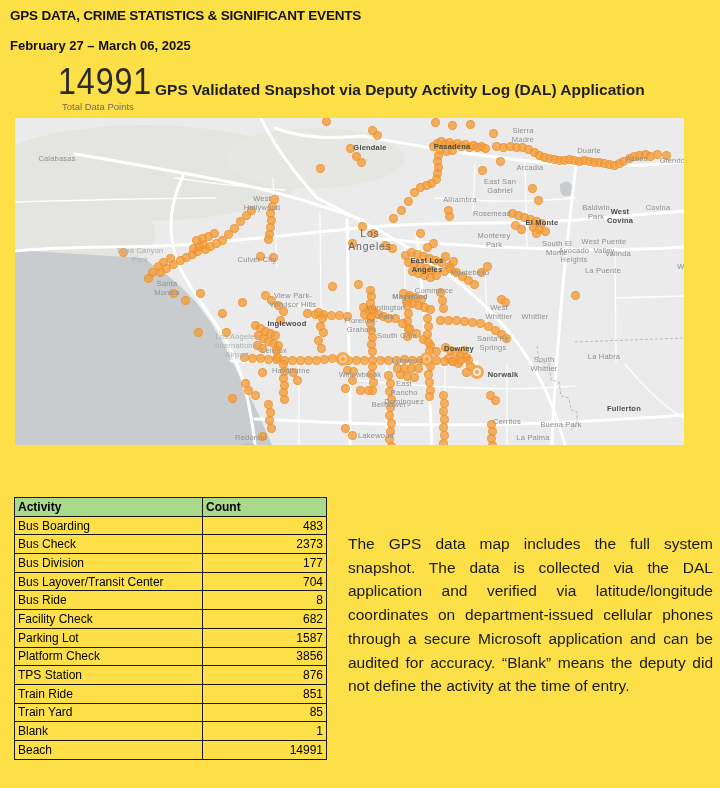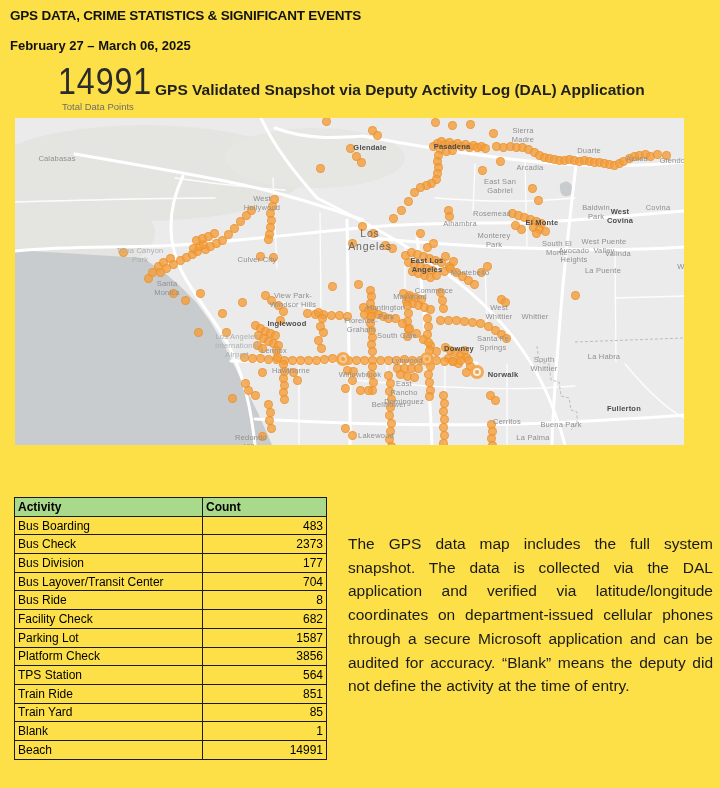--- a/index.html
+++ b/index.html
@@ -113,21 +113,21 @@
         <div class="maplabel bold" style="left: 355px; top: 29px;">Glendale</div>
         <div class="maplabel bold" style="left: 437px; top: 28px;">Pasadena</div>
         <div class="maplabel" style="left: 508px; top: 17px;">Sierra
 Madre</div>
         <div class="maplabel" style="left: 515px; top: 49px;">Arcadia</div>
         <div class="maplabel" style="left: 485px; top: 68px;">East San
 Gabriel</div>
         <div class="maplabel" style="left: 574px; top: 32px;">Duarte</div>
         <div class="maplabel" style="left: 622px; top: 40px;">Azusa</div>
         <div class="maplabel" style="left: 661px; top: 42px;">Glendora</div>
-        <div class="maplabel" style="left: 445px; top: 81px; margin-top: 24px;">Alhambra</div>
+        <div class="maplabel" style="left: 445px; top: 81px;">Alhambra</div>
         <div class="maplabel" style="left: 477px; top: 95px;">Rosemead</div>
         <div class="maplabel bold" style="left: 527px; top: 104px;">El Monte</div>
         <div class="maplabel" style="left: 479px; top: 122px;">Monterey
 Park</div>
         <div class="maplabel" style="left: 542px; top: 130px;">South El
 Monte</div>
         <div class="maplabel" style="left: 581px; top: 94px;">Baldwin
 Park</div>
         <div class="maplabel bold" style="left: 605px; top: 98px;">West
 Covina</div>
@@ -138,21 +138,21 @@
 Heights</div>
         <div class="maplabel" style="left: 603px; top: 135px;">Valinda</div>
         <div class="maplabel" style="left: 588px; top: 152px;">La Puente</div>
         <div class="maplabel" style="left: 668px; top: 148px;">Wa</div>
         <div class="maplabel big" style="font-size: 10.5px; left: 355px; top: 122px;">Los
 Angeles</div>
         <div class="maplabel bold" style="left: 412px; top: 147px;">East Los
 Angeles</div>
         <div class="maplabel" style="left: 455px; top: 154px;">Montebello</div>
         <div class="maplabel" style="left: 419px; top: 172px;">Commerce</div>
-        <div class="maplabel" style="left: 395px; top: 178px;">Maywood</div>
+        <div class="maplabel" style="left: 395px; top: 178px; font-weight: bold;">Maywood</div>
         <div class="maplabel" style="left: 371px; top: 194px;">Huntington
 Park</div>
         <div class="maplabel" style="left: 346px; top: 207px;">Florence-
 Graham</div>
         <div class="maplabel" style="left: 382px; top: 217px;">South Gate</div>
         <div class="maplabel" style="left: 278px; top: 182px;">View Park-
 Windsor Hills</div>
         <div class="maplabel bold" style="left: 266px; top: 205px; padding-left: 12px;">Inglewood</div>
         <div class="maplabel light" style="left: 222px; top: 227px;">Los Angeles
 International
@@ -600,21 +600,21 @@
         <tr>
           <td>Parking Lot</td>
           <td class="num">1587</td>
         </tr>
         <tr>
           <td>Platform Check</td>
           <td class="num">3856</td>
         </tr>
         <tr>
           <td>TPS Station</td>
-          <td class="num">564</td>
+          <td class="num">876</td>
         </tr>
         <tr>
           <td>Train Ride</td>
           <td class="num">851</td>
         </tr>
         <tr>
           <td>Train Yard</td>
           <td class="num">85</td>
         </tr>
         <tr>

